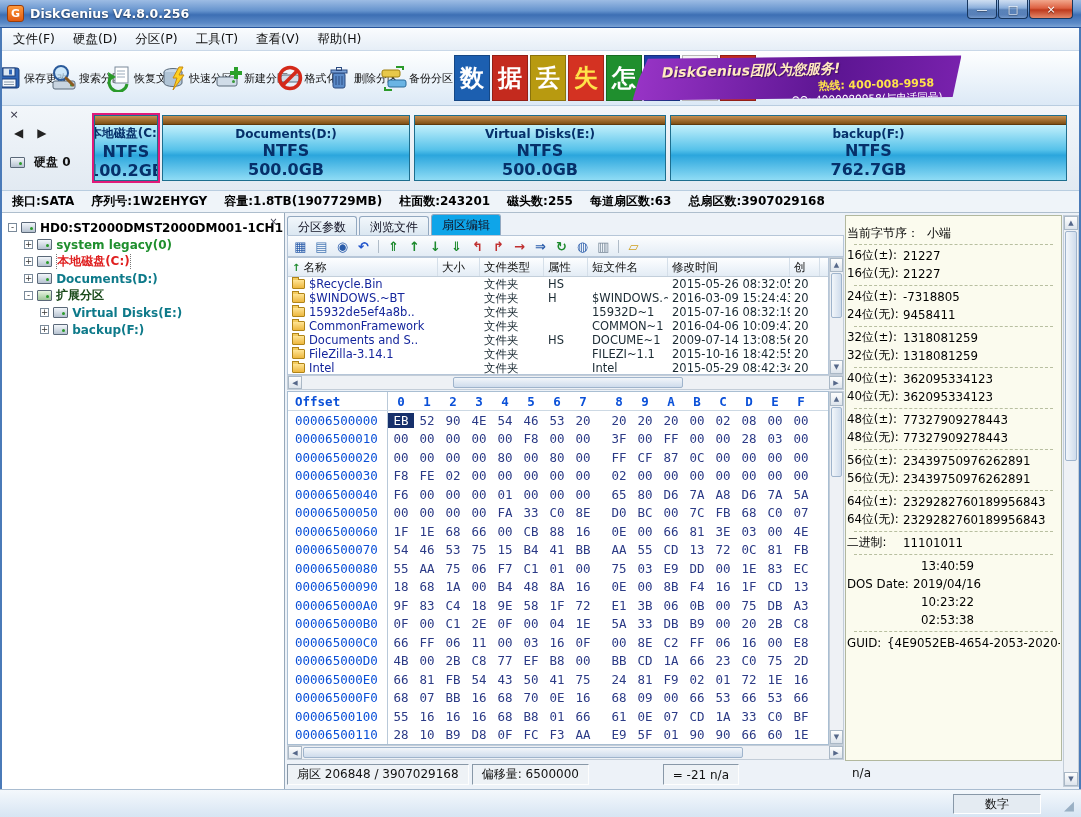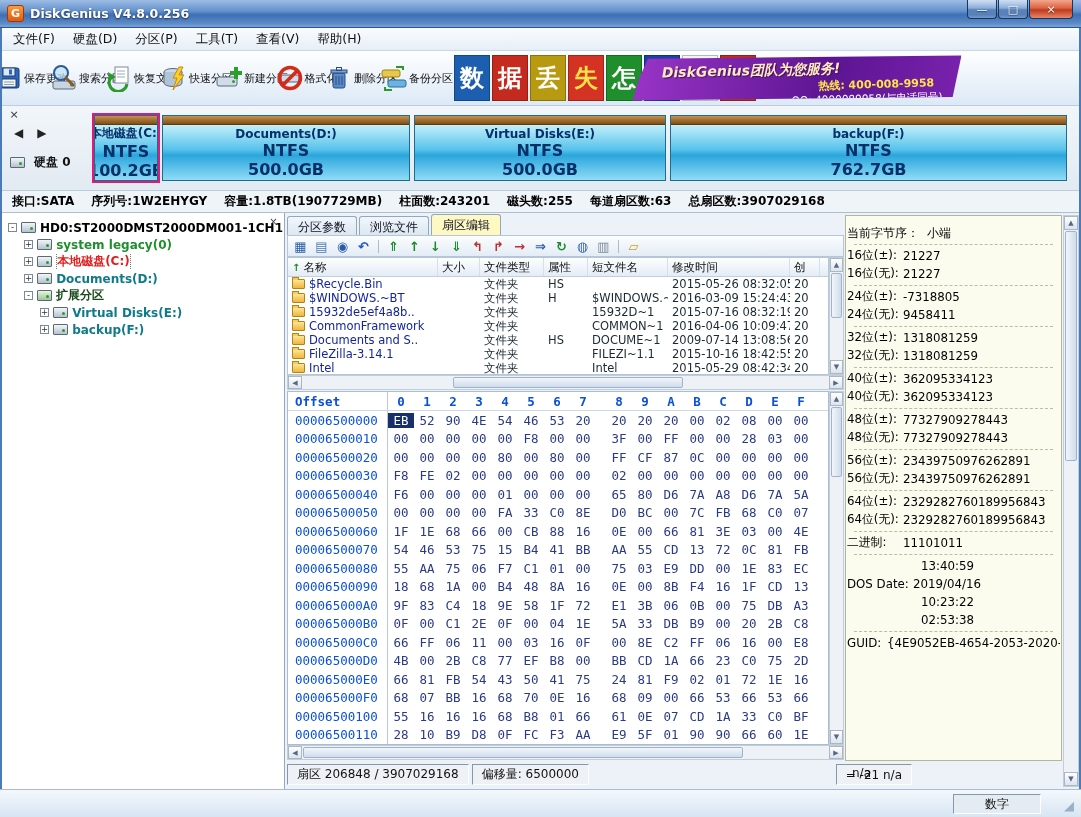--- a/index.html
+++ b/index.html
@@ -51,21 +51,21 @@
 .trow{display:flex;align-items:center;height:17px;font-size:12px;font-weight:bold;white-space:nowrap;overflow:hidden;}
 .texp{flex:0 0 9px;height:9px;border:1px solid #7a8a9a;background:#fff;color:#333;font-size:8.5px;line-height:7px;text-align:center;margin-right:4px;font-weight:normal;}
 .ticon{flex:0 0 15px;height:11px;background:linear-gradient(#f2f6fa,#b6c2d0);border:1px solid #5a6878;border-radius:1px;margin-right:4px;position:relative;}
 .ticon::after{content:"";position:absolute;right:2px;top:3.5px;width:3px;height:3px;border-radius:50%;background:#2a9a2a;}
 .ticon.ext{background:linear-gradient(#e8f4e0,#9ec49a);}
 .tlabelx{overflow:hidden;}
 .trow.sel .tlabelx{border:1px dotted #777;}
 
 .tabs{position:absolute;left:287px;top:214px;height:21px;display:flex;align-items:flex-end;z-index:5;}
 .tab{height:19px;padding:2px 10px 0;font-size:12px;color:#112;background:linear-gradient(#f2f7fb,#dbe7f1);border:1px solid #92a8c0;border-bottom:none;border-radius:3px 3px 0 0;margin-right:2px;white-space:nowrap;}
-.tab.active{height:21px;background:#fef9c3;z-index:6;font-family:Liberation Mono, monospace;}
+.tab.active{height:21px;background:#0ea5e9;z-index:6;font-family:Liberation Mono, monospace;}
 
 .hexbar{position:absolute;left:287px;top:235px;width:557px;height:22px;background:linear-gradient(#fcfdfe,#e3ecf5);border:1px solid #b6c6d8;display:flex;align-items:center;padding:0 4px;gap:4px;}
 .hicon{width:17px;height:17px;display:flex;align-items:center;justify-content:center;font-size:13px;font-weight:bold;}
 .hsep{width:1px;height:13px;background:#b0bcc8;margin:0 2px;}
 
 .flist{position:absolute;left:287px;top:257px;width:542px;height:118px;background:#fff;border:1px solid #b6c6d8;overflow:hidden;}
 .flhead{display:flex;height:19px;background:linear-gradient(#fdfeff,#e3ecf5);border-bottom:1px solid #c3cfdb;}
 .flhead .hc{display:flex;align-items:center;padding:0 4px;font-size:11.5px;color:#111;border-right:1px solid #d5dfe9;overflow:hidden;white-space:nowrap;}
 .sorticon{color:#1d8a2d;font-size:10px;margin-right:3px;font-weight:bold;}
 .frow{display:flex;height:14px;align-items:center;}
@@ -77,21 +77,21 @@
 
 .hex{position:absolute;left:287px;top:391px;width:542px;height:354px;background:#fff;border:1px solid #a9bed2;font-family:"DejaVu Sans Mono","Liberation Mono",monospace;overflow:hidden;}
 .hexhead{display:flex;align-items:center;height:19px;border-bottom:1px solid #cdd9e4;color:#0a50d8;font-size:12.5px;font-weight:bold;}
 .hoff{flex:0 0 100px;padding-left:7px;height:100%;display:flex;align-items:center;border-right:1px solid #b9c9d9;color:#0a50d8;}
 .hrow{display:flex;align-items:center;height:18.5px;color:#2b3a86;font-size:12.5px;}
 .hb{flex:0 0 26px;text-align:center;}
 .hb.g8{margin-left:10px;}
 .hb.sel{background:#16306b;color:#fff;}
 .hexhead .hb{color:#0a50d8;}
 
-.sstrip{position:absolute;left:287px;top:762px;width:625px;height:25px;display:flex;align-items:center;gap:3px;z-index:10;}
+.sstrip{position:absolute;left:287px;top:762px;width:452px;height:25px;display:flex;align-items:center;gap:3px;z-index:10;}
 .spanel{height:21px;display:flex;align-items:center;padding:0 9px;font-size:12px;color:#111;background:#eef2f6;border:1px solid;border-color:#8898a8 #fdfdfd #fdfdfd #8898a8;white-space:nowrap;}
 .sspacer{flex:1;}
 
 .interp{position:absolute;left:845px;top:215px;width:217px;height:546px;background:#fbfbee;border:1px solid #b2b89e;overflow:hidden;padding-top:8px;z-index:10;}
 .irow{display:flex;align-items:center;height:18px;padding:0 1px;font-size:11.8px;color:#000;white-space:nowrap;}
 .irow .ilabel{flex:0 0 56px;}
 .irow.bo{font-size:12px;}
 .irow.bo .ilabel{flex:0 0 80px;}
 .irow.date .ilabel{flex:0 0 66px;}
 .irow.time{padding-left:75px;}

